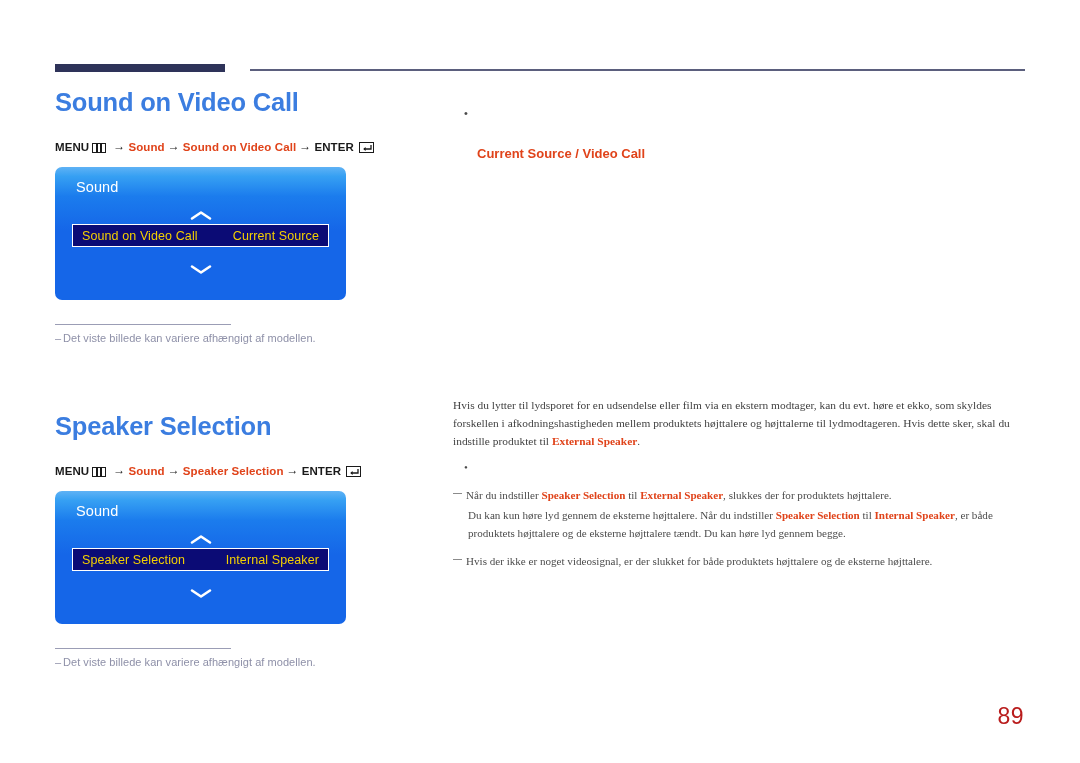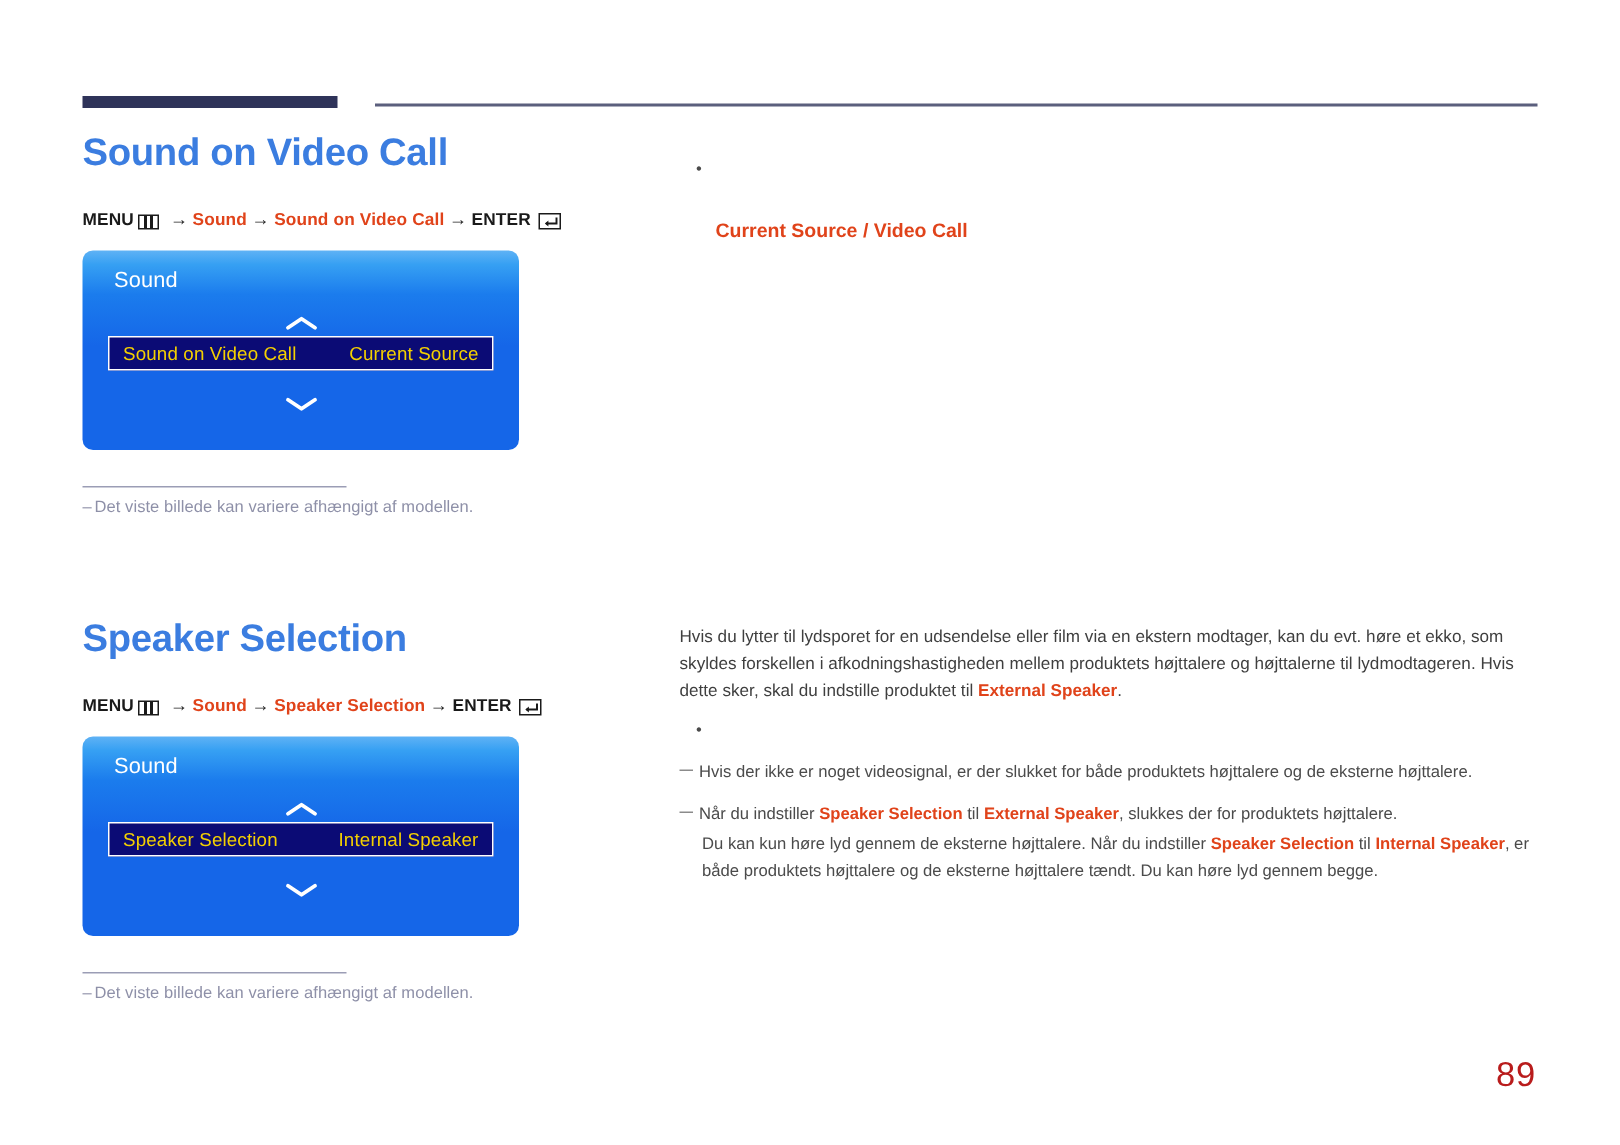--- a/index.html
+++ b/index.html
@@ -52,21 +52,21 @@
   }
   .col-right {
     position: absolute;
     left: 453px;
     width: 572px;
   }
 
   .section-1-left { top: 88px; }
   .section-1-right { top: 96px; }
   .section-2-left { top: 412px; }
-  .section-2-right { top: 416px; }
+  .section-2-right { top: 396px; font-family: Liberation Serif, serif; }
 
   
   .h1 {
     font-size: 25.5px;
     font-weight: bold;
     color: #3b7de0;
     letter-spacing: -0.2px;
     margin: 0;
     line-height: 1.15;
   }
@@ -387,32 +387,32 @@
 
     <div class="bullet-line">
       <div class="bullet-dot">•</div>
     </div>
 
     <div class="note-line">
       <div class="note-dash">
           <i></i>
         </div>
       <div class="note-body">
-        <span>Hvis der ikke er noget videosignal, er der slukket for både produktets højttalere og de eksterne højttalere.</span>
+        <span>Når du indstiller </span><span class="red">Speaker Selection</span><span> til </span><span class="red">External Speaker</span><span>, slukkes der for produktets højttalere.</span>
+        <div class="note-sub">
+          <span>Du kan kun høre lyd gennem de eksterne højttalere. Når du indstiller </span><span class="red">Speaker Selection</span><span> til </span><span class="red">Internal Speaker</span><span>, er både produktets højttalere og de eksterne højttalere tændt. Du kan høre lyd gennem begge.</span>
+        </div>
       </div>
     </div>
 
     <div class="note-line">
       <div class="note-dash">
           <i></i>
         </div>
       <div class="note-body">
-        <span>Når du indstiller </span><span class="red">Speaker Selection</span><span> til </span><span class="red">External Speaker</span><span>, slukkes der for produktets højttalere.</span>
-        <div class="note-sub">
-          <span>Du kan kun høre lyd gennem de eksterne højttalere. Når du indstiller </span><span class="red">Speaker Selection</span><span> til </span><span class="red">Internal Speaker</span><span>, er både produktets højttalere og de eksterne højttalere tændt. Du kan høre lyd gennem begge.</span>
-        </div>
+        <span>Hvis der ikke er noget videosignal, er der slukket for både produktets højttalere og de eksterne højttalere.</span>
       </div>
     </div>
   </div>
 
   <div class="page-number">89</div>
 
 </div>
 
 </body></html>

